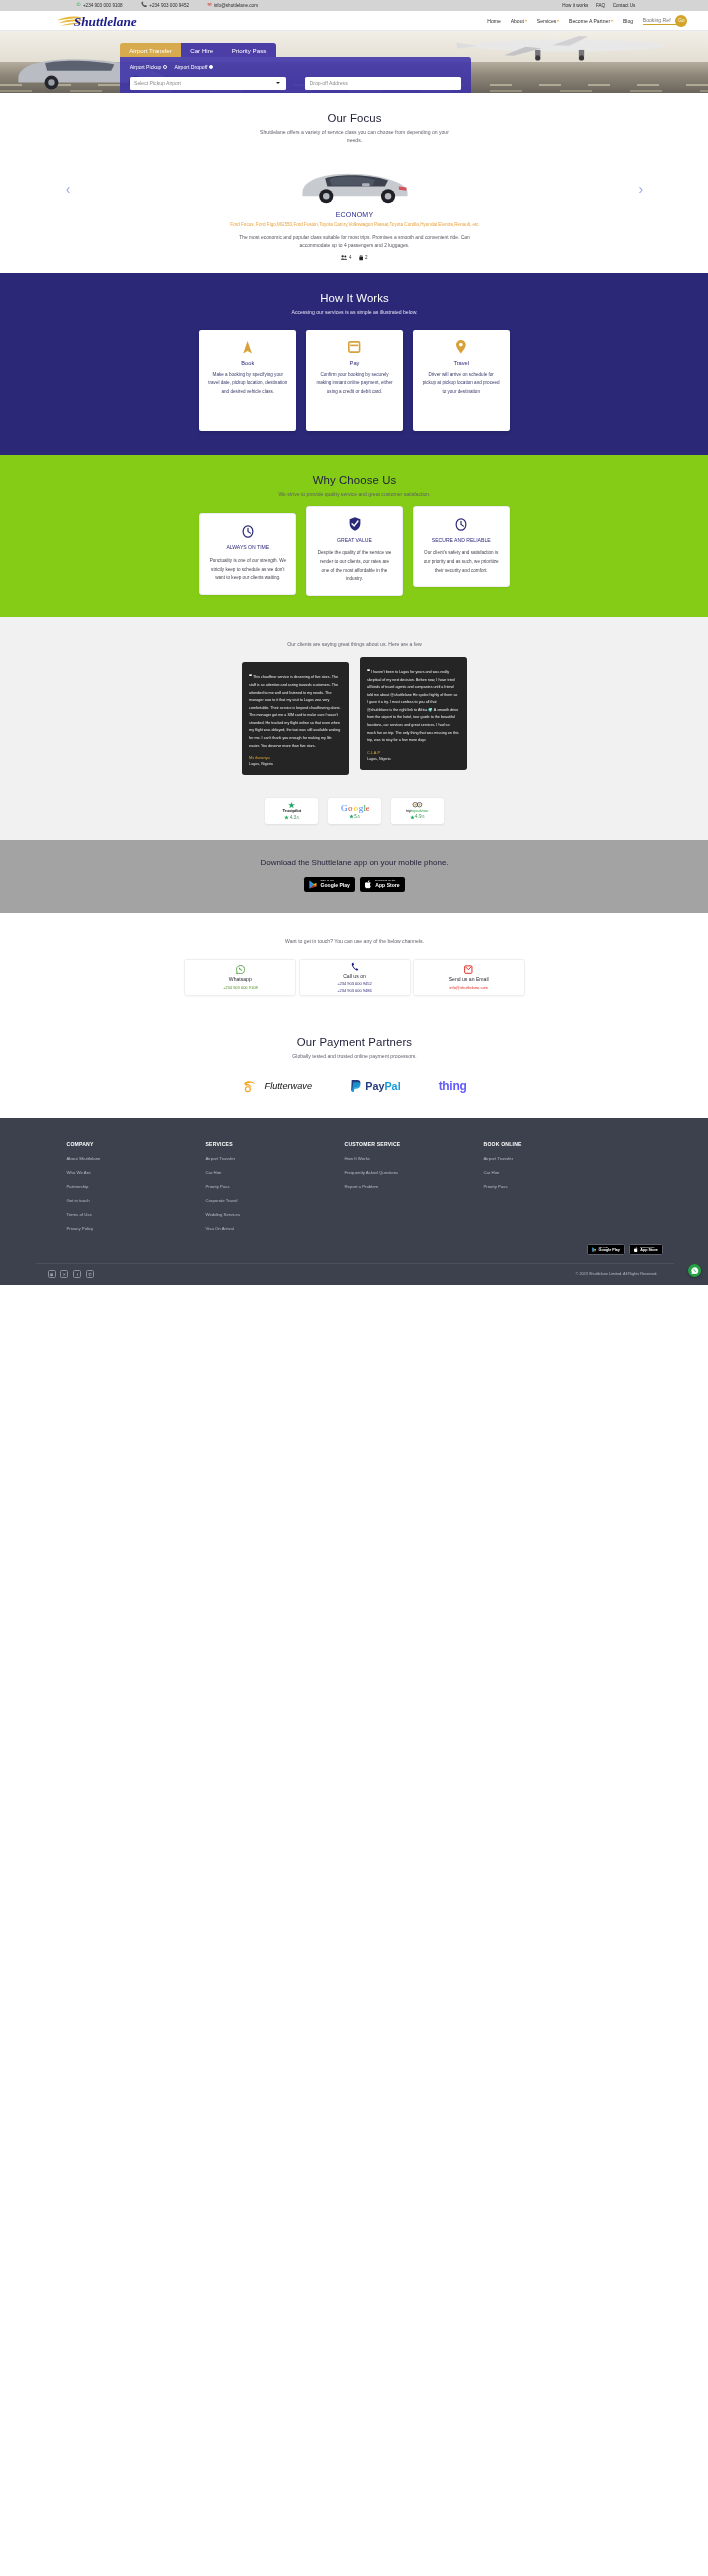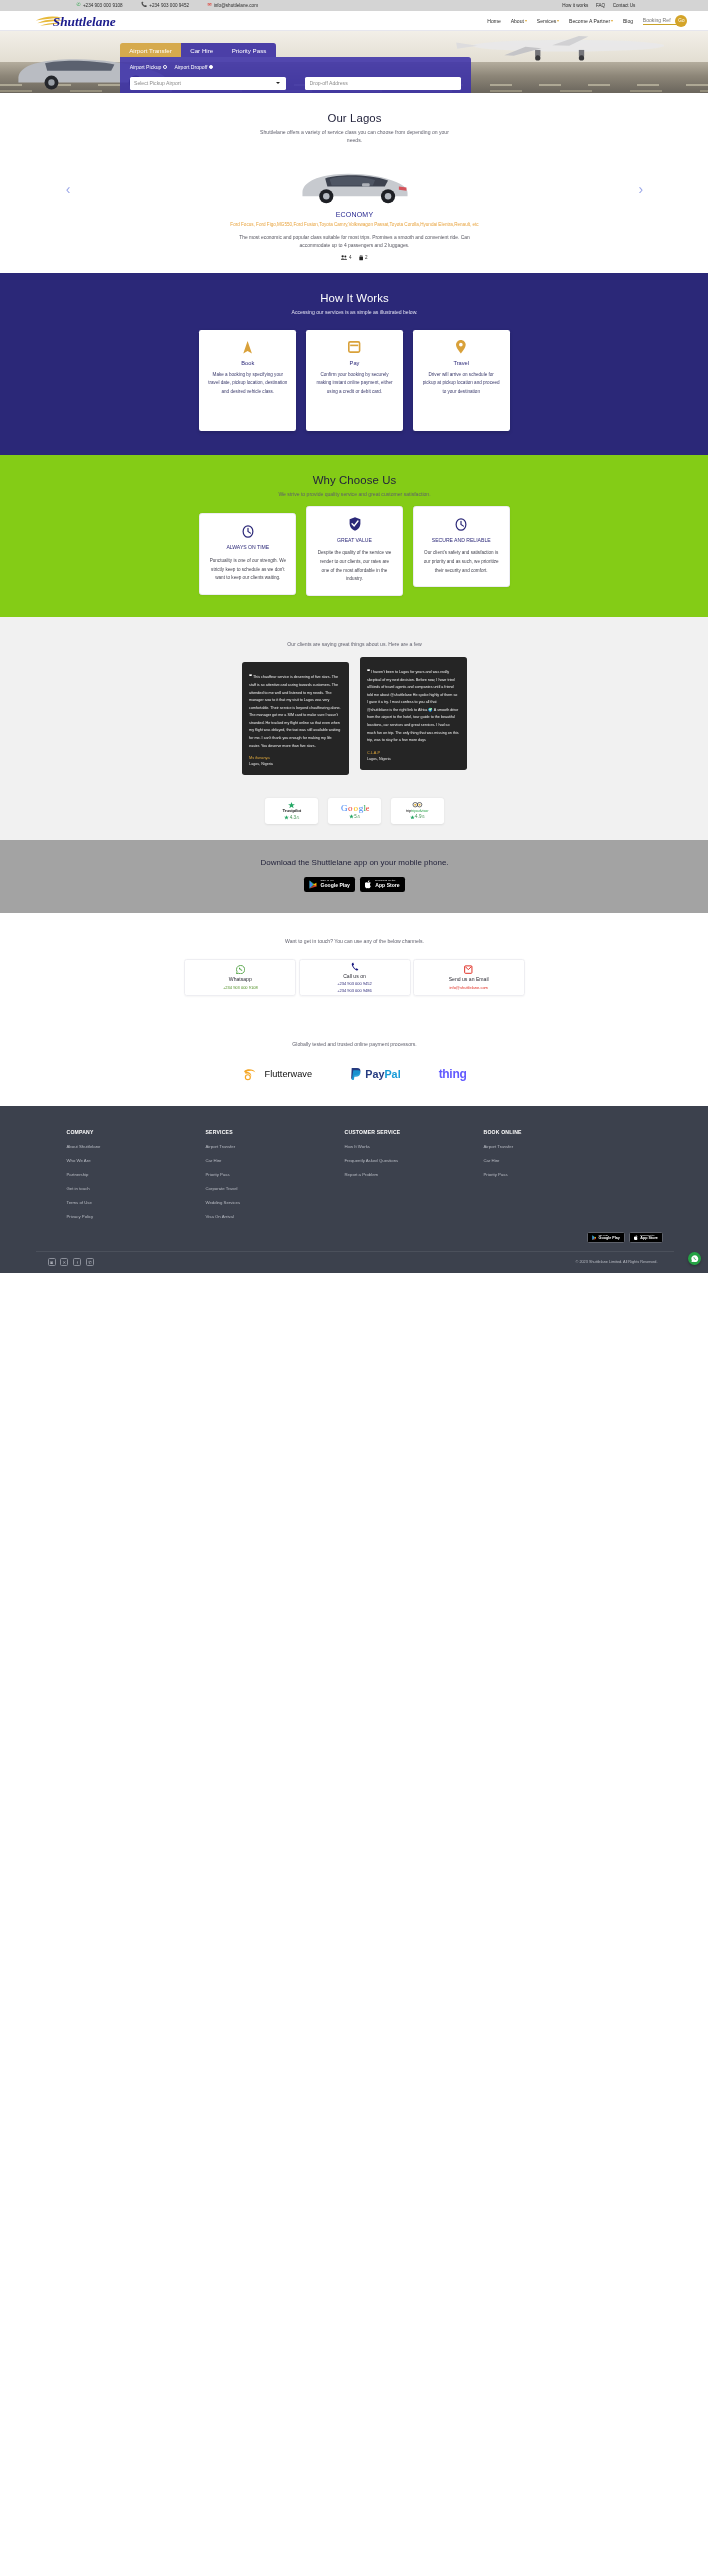--- a/index.html
+++ b/index.html
@@ -31,20 +31,21 @@
   .ic-mail { color: #e02b20; font-size: 4.9px; }
 
   
   .nav {
     height: 20px;
     background: #fff;
     display: flex;
     align-items: center;
     border-bottom: 0.5px solid #e6e6ee;
     position: relative;
+    padding-left: 21px;
   }
   .logo-wrap { margin-left: 34px; display: flex; align-items: center; height: 20px; }
   .logo-svg { display: block; }
   .nav-links {
     margin-left: auto;
     margin-right: 21.6px;
     display: flex;
     align-items: center;
     gap: 9.7px;
     font-size: 5.1px;
@@ -352,21 +353,21 @@
           <input placeholder="Drop-off Address" style="">
         </div>
 
       </div>
 
     </div>
   </div>
 </div>
 
 <div class="section fleet">
-  <div class="sec-title">Our Lagos</div>
+  <div class="sec-title">Our Focus</div>
   <div class="sec-sub" style="max-width:195px;margin-left:auto;margin-right:auto;">Shuttlelane offers a variety of service class you can choose from depending on your needs.</div>
 
   <div class="fleet-stage">
     <div class="arrow left">‹</div>
     <svg class="car-img" viewBox="0 0 210 96">
       <path d="M8 70 C10 52, 34 42, 66 38 C106 33, 156 40, 182 52 C196 58, 202 64, 202 72 L202 78 L8 78 Z" fill="#c7cacf"></path>
       <path d="M50 45 C76 37, 130 37, 166 49 L160 60 L54 60 Z" fill="#2e3340" opacity=".9"></path>
       <path d="M58 46 C78 40, 116 40, 142 48 L138 58 L62 58 Z" fill="#5d6675" opacity=".55"></path>
       <rect x="118" y="54" width="14" height="6" rx="2" fill="#aeb2b9"></rect>
       <circle cx="52" cy="78" r="13" fill="#1e2025"></circle>
@@ -615,24 +616,25 @@
           <path d="M2.4 3 L8 8.6 L13.6 3" fill="none" stroke="#e02b20" stroke-width="1.8"></path>
         </svg>
       </div>
       <div class="reach-label">Send us an Email</div>
       <div class="reach-val" style="color:#e02b20;">info@shuttlelane.com</div>
     </div>
   </div>
 </div>
 
 <div class="pay">
+  <div class="sec-title">Our Payment Partners</div>
   <div class="sec-sub">Globally tested and trusted online payment processors.</div>
   <div class="pay-logos">
 
-    <div style="display:flex;align-items:center;gap:8px;">
+    <div style="display:flex;align-items:center;gap:8px;font-style:italic;">
       <svg width="14" height="14" viewBox="0 0 26 26">
         <path d="M2 8 C8 2, 20 4, 23 10 C19 6, 9 5, 4 11 Z" fill="#f5a623"></path>
         <path d="M4 10 C10 8, 17 12, 15 18 C15 13, 9 11, 5 13 Z" fill="#f5a623"></path>
         <circle cx="9" cy="19" r="4.6" fill="none" stroke="#f5a623" stroke-width="2.2"></circle>
       </svg>
       <span style="font-size:9.2px;color:#0f0f0f;font-family:'Liberation Sans',sans-serif;">Flutterwave</span>
     </div>
 
     <div style="display:flex;align-items:center;gap:3.2px;">
       <svg width="12" height="14" viewBox="0 0 22 26">

